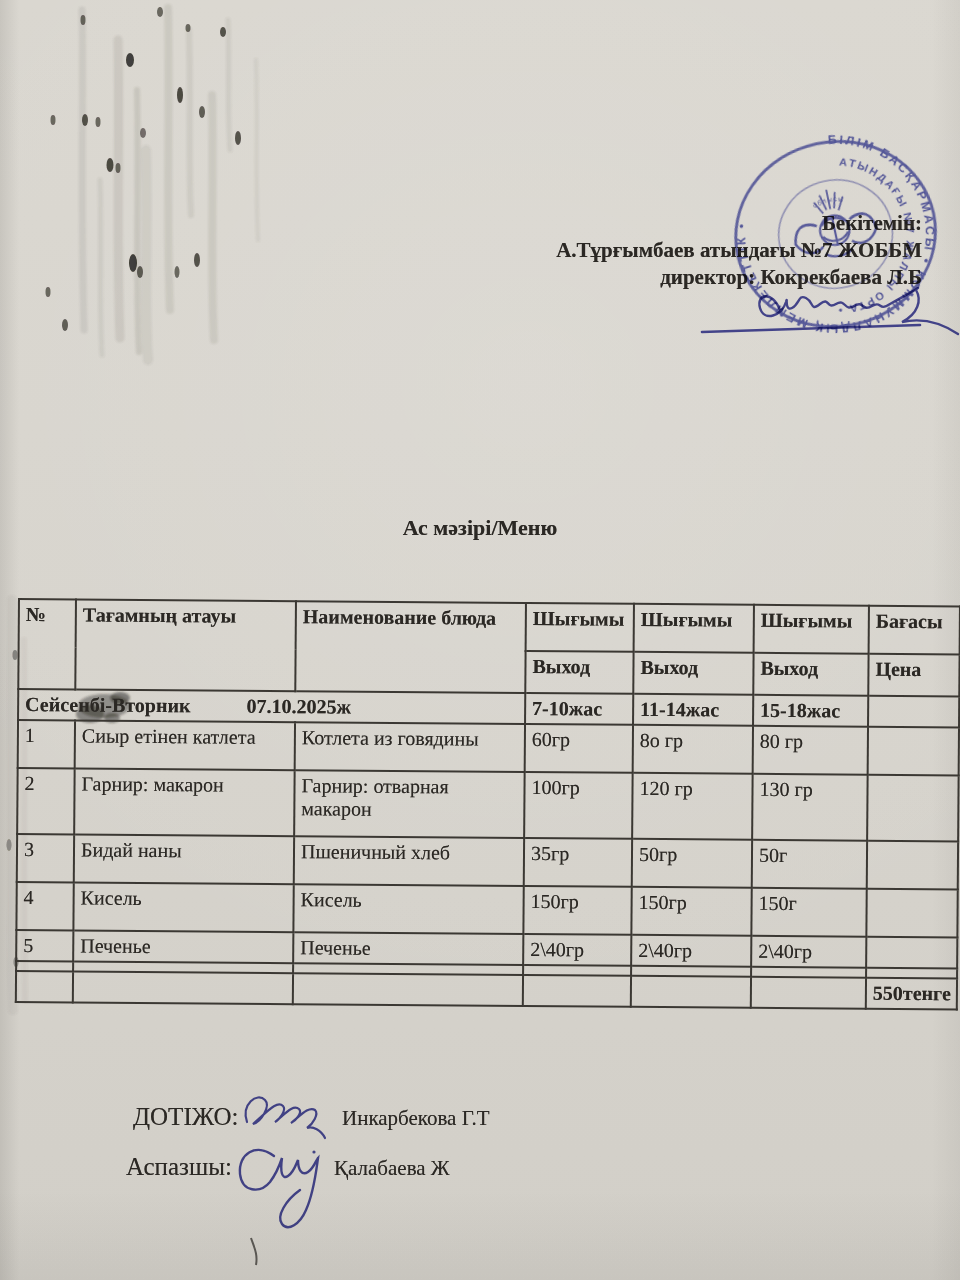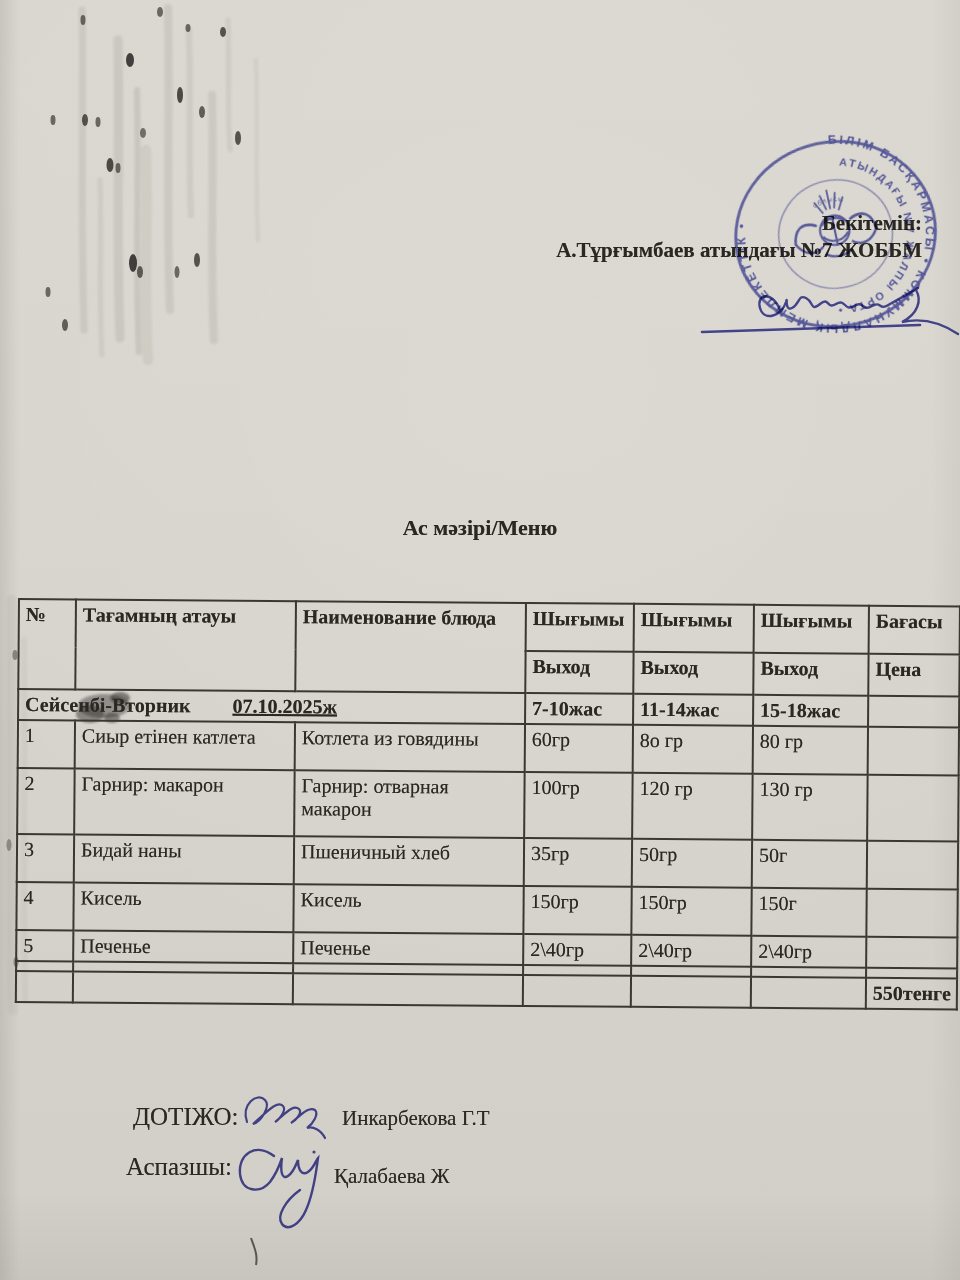--- a/index.html
+++ b/index.html
@@ -44,21 +44,21 @@
   table.menu{ border-collapse:collapse; table-layout:fixed; width:941px;
               font-size:20px; }
   table.menu td, table.menu th{
     border:2px solid #3b3833; vertical-align:top; padding:3px 6px;
     text-align:left; font-weight:normal; overflow:hidden; white-space:normal;
   }
   table.menu th{ font-weight:bold; }
   tr.rh1{ height:48px; } tr.rh2{ height:42px; }
   tr.day{ height:30px; } tr.day td{ font-weight:bold; }
   td.daycell{ text-align:center; padding-left:120px; white-space:nowrap; }
-  td.daycell .date{ display:inline-block; margin-left:42px;text-decoration:underline; }
+  td.daycell .date{ display:inline-block; margin-left:56px; }
   tr.r1{ height:48px; } tr.r2{ height:66px; } tr.r3{ height:48px; }
   tr.r4{ height:48px; } tr.r5{ height:28px; } tr.thin{ height:10px; }
   tr.total{ height:30px; } tr.total td{ font-weight:bold; }
 
   
   .sig-label{ position:absolute; font-size:25px; }
   .sig-name{ position:absolute; font-size:21px;padding-left:26px; }
   .pen{ position:absolute; mix-blend-mode:multiply; }
 
   .artifacts{ position:absolute; inset:0; pointer-events:none; }
@@ -124,20 +124,21 @@
       <ellipse cx="120" cy="698" rx="10" ry="6" opacity="0.5"></ellipse>
       <ellipse cx="112" cy="718" rx="8" ry="5" opacity="0.45"></ellipse>
     </g>
 
     <path d="M251,1238 c3,9 7,16 5,27" stroke="#33302c" stroke-width="2" fill="none" opacity="0.75"></path>
   </svg>
 
   <div class="approval ink">
     <div>Бекітемін:</div>
     <div>А.Тұрғымбаев атындағы №7 ЖОББМ</div>
+    <div>директор:  Кокрекбаева Л.Б</div>
   </div>
 
   <svg class="stamp" viewBox="0 0 220 220">
     <defs>
       <path id="ringO" d="M110,16 A92,92 0 1 1 109.9,16"></path>
       <path id="ringI" d="M110,38 A72,72 0 1 1 109.9,38"></path>
       <path id="ringC" d="M76,92 A42,42 0 0 1 144,92"></path>
       <filter id="stampBlur">
           <feGaussianBlur stdDeviation="0.55"></feGaussianBlur>
         </filter>
@@ -274,21 +275,21 @@
             <td></td>
         <td>550тенге</td>
       </tr>
     </tbody>
       </table>
   </div>
 
   <div class="sig-label ink" style="left:133px; top:1103px;">ДОТІЖО:</div>
   <div class="sig-name ink" style="left:316px; top:1106px;">Инкарбекова Г.Т</div>
   <div class="sig-label ink" style="left:126px; top:1153px;">Аспазшы:</div>
-  <div class="sig-name ink" style="left:308px; top:1156px;margin-top:8px;">Қалабаева Ж</div>
+  <div class="sig-name ink" style="left:308px; top:1156px;">Қалабаева Ж</div>
 
   <svg class="pen" style="left:233px; top:1082px;" width="110" height="62" viewBox="0 0 110 62">
     <path d="M14,40 C8,22 24,10 32,18 C38,24 28,40 20,42 C34,30 44,18 50,24 C54,28 46,38 42,40
              C52,32 60,22 66,27 C70,31 62,39 58,41 C68,33 76,24 82,28 C86,32 80,42 74,46
              C80,44 88,48 92,56" stroke="#3f41a0" stroke-width="2.2" fill="none" stroke-linecap="round" opacity="0.92"></path>
   </svg>
   <svg class="pen" style="left:230px; top:1128px;" width="120" height="110" viewBox="0 0 120 110">
     <path d="M44,28 C26,14 8,26 10,46 C12,64 30,66 40,54 C46,46 50,36 52,30 C50,44 52,52 58,48
              C64,44 66,36 68,32 C68,42 72,48 78,44 C84,40 86,32 88,30 C86,44 84,64 76,82
              C70,96 58,104 52,96 C46,88 56,72 70,62" stroke="#3f41a0" stroke-width="2.4" fill="none" stroke-linecap="round" opacity="0.92"></path>

